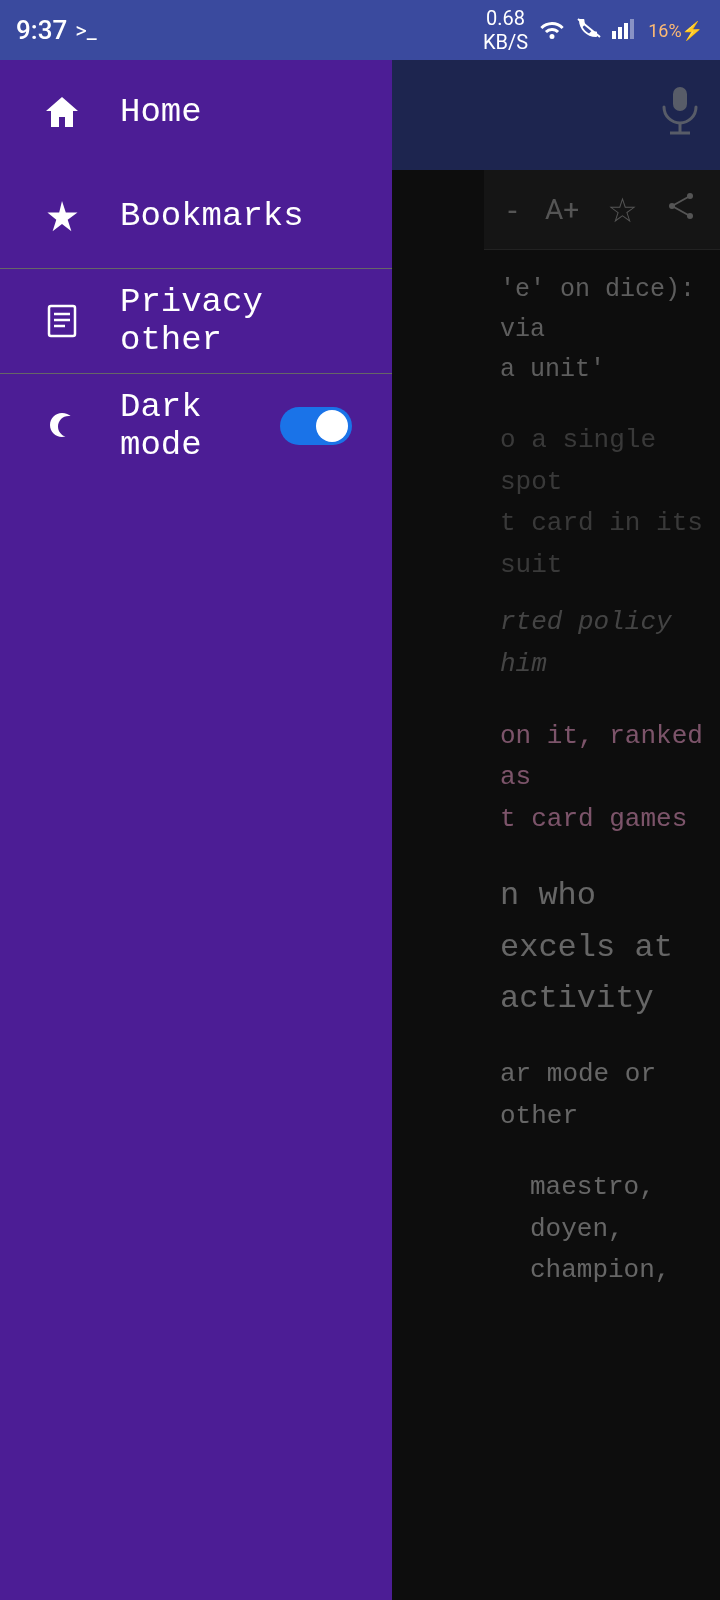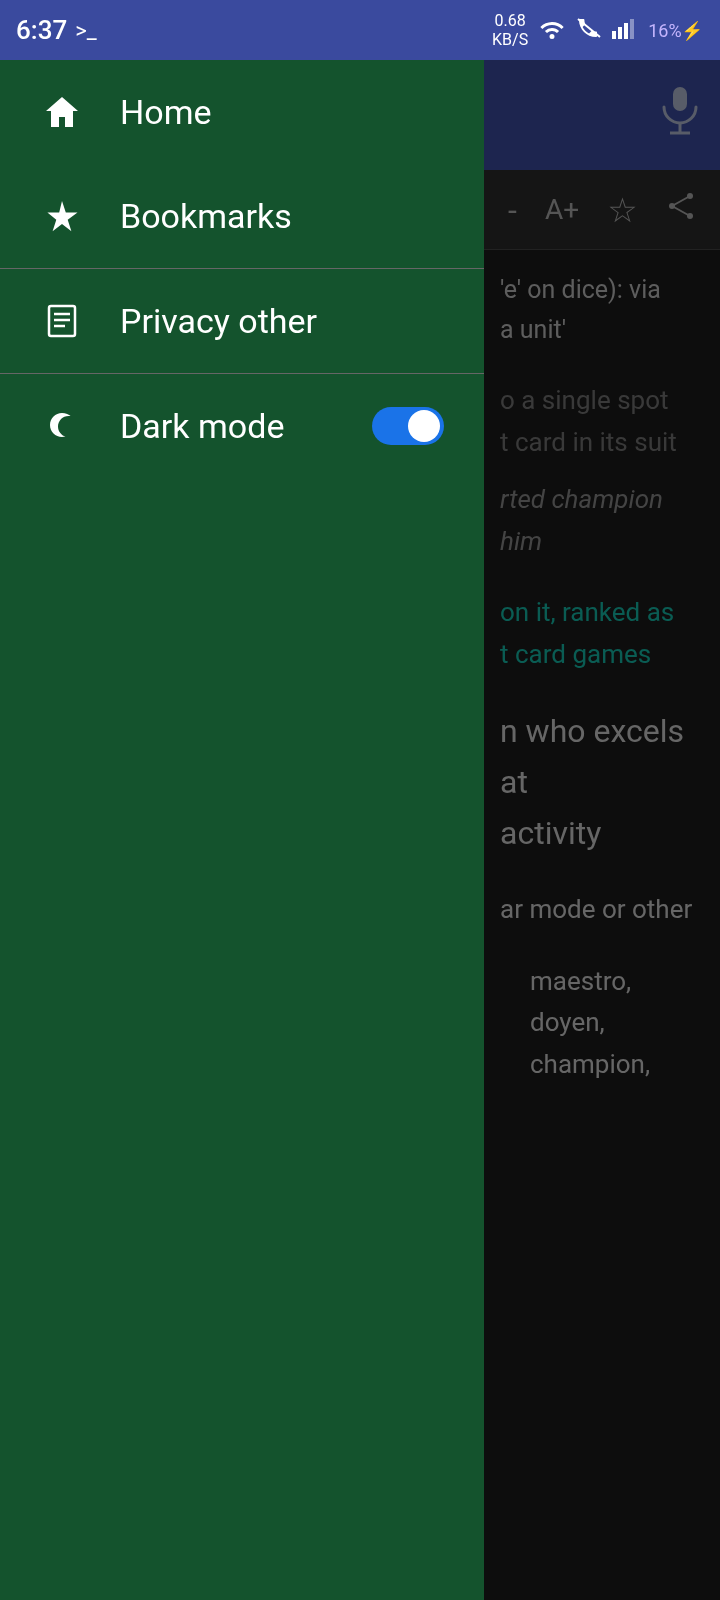--- a/index.html
+++ b/index.html
@@ -47,32 +47,32 @@
     }
 
     .status-bar-right {
       display: flex;
       align-items: center;
       gap: 10px;
     }
 
     .status-data {
       color: white;
-      font-size: 16px;
+      font-size: 20px;
       text-align: center;
       line-height: 1.2;
     }
 
     .status-icon {
       color: white;
       font-size: 22px;
     }
 
     .status-battery {
-      color: #c4b5fd;
+      color: #fdba74;
       font-size: 18px;
       text-align: right;
     }
 
     
     .browser-toolbar {
       position: absolute;
       top: 60px;
       left: 0;
       width: 720px;
@@ -113,42 +113,44 @@
     
     .article-bg {
       position: absolute;
       top: 250px;
       left: 484px;
       width: 236px;
       padding: 20px 16px;
       color: #ccc;
       font-size: 26px;
       line-height: 1.6;
+      font-family: Liberation Mono, monospace;
     }
 
     
     .drawer-overlay {
       position: absolute;
       top: 60px;
       left: 0;
       width: 720px;
       height: 1540px;
       background: rgba(0,0,0,0.5);
       z-index: 50;
     }
 
     
     .drawer {
       position: absolute;
       top: 60px;
       left: 0;
-      width: 484px;
+      width: 392px;
       height: 1540px;
-      background: #14532d;
+      background: #4c1d95;
       z-index: 60;
+      font-family: Liberation Mono, monospace;
     }
 
     .menu-item {
       display: flex;
       align-items: center;
       padding: 0 40px;
       height: 104px;
       cursor: pointer;
       gap: 36px;
     }
@@ -199,21 +201,21 @@
       border-radius: 50%;
       position: absolute;
       right: 4px;
     }
   </style>
 </head>
 <body>
 
 <div class="status-bar">
   <div class="status-bar-left">
-    <span class="status-time">6:37</span>
+    <span class="status-time">9:37</span>
     <span class="status-terminal">&gt;_</span>
   </div>
   <div class="status-bar-right">
     <span class="status-data">0.68<br>KB/S</span>
 
     <span class="status-icon">
       <svg width="28" height="22" viewBox="0 0 28 22" fill="white">
         <path d="M14 17a2.5 2.5 0 110 5 2.5 2.5 0 010-5zm0-6c2.8 0 5.3 1.1 7.1 2.9l-2.1 2.1A7 7 0 0014 14a7 7 0 00-5 2l-2.1-2.1A9.9 9.9 0 0114 11zm0-6c4.6 0 8.7 1.9 11.7 4.9l-2.1 2.1A13.9 13.9 0 0014 8a13.9 13.9 0 00-9.6 3.9L2.3 9.9A17.9 17.9 0 0114 5z"></path>
       </svg>
     </span>
@@ -259,22 +261,22 @@
       <circle cx="24" cy="25" r="3"></circle>
       <line x1="24" y1="5" x2="6" y2="15" stroke="#aaa" stroke-width="2"></line>
       <line x1="6" y1="15" x2="24" y2="25" stroke="#aaa" stroke-width="2"></line>
     </svg>
   </span>
 </div>
 
 <div class="article-bg">
   <p style="margin-bottom:30px; color:#bbb; font-size:25px;">'e' on dice): via<br>a unit'</p>
   <p style="margin-bottom:16px; color:#737373; font-size:26px;">o a single spot<br>t card in its suit</p>
-  <p style="margin-bottom:30px; color:#888; font-size:26px; font-style:italic;">rted champion him</p>
-  <p style="margin-bottom:30px; color:#14b8a6; font-size:26px;">on it, ranked as<br>t card games</p>
+  <p style="margin-bottom:30px; color:#888; font-size:26px; font-style:italic;">rted policy him</p>
+  <p style="margin-bottom:30px; color:#f9a8d4; font-size:26px;">on it, ranked as<br>t card games</p>
   <p style="margin-bottom:30px; color:#ccc; font-size:32px;">n who excels at<br>activity</p>
   <p style="margin-bottom:30px; color:#ccc; font-size:26px;">ar mode or other</p>
   <p style="margin-bottom:10px; color:#ccc; font-size:26px;margin-left:30px;">maestro,<br>doyen, champion,</p>
 </div>
 
 <div class="drawer-overlay"></div>
 
 <div class="drawer">
 
   <div class="menu-item">

